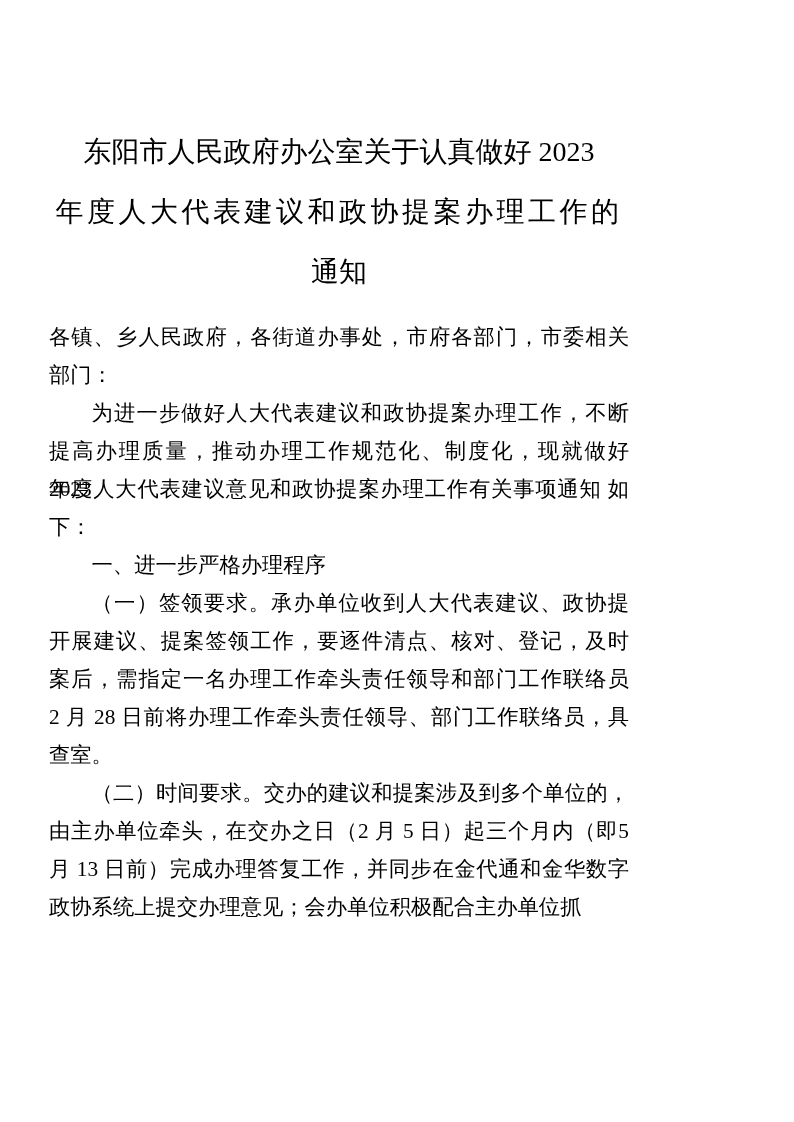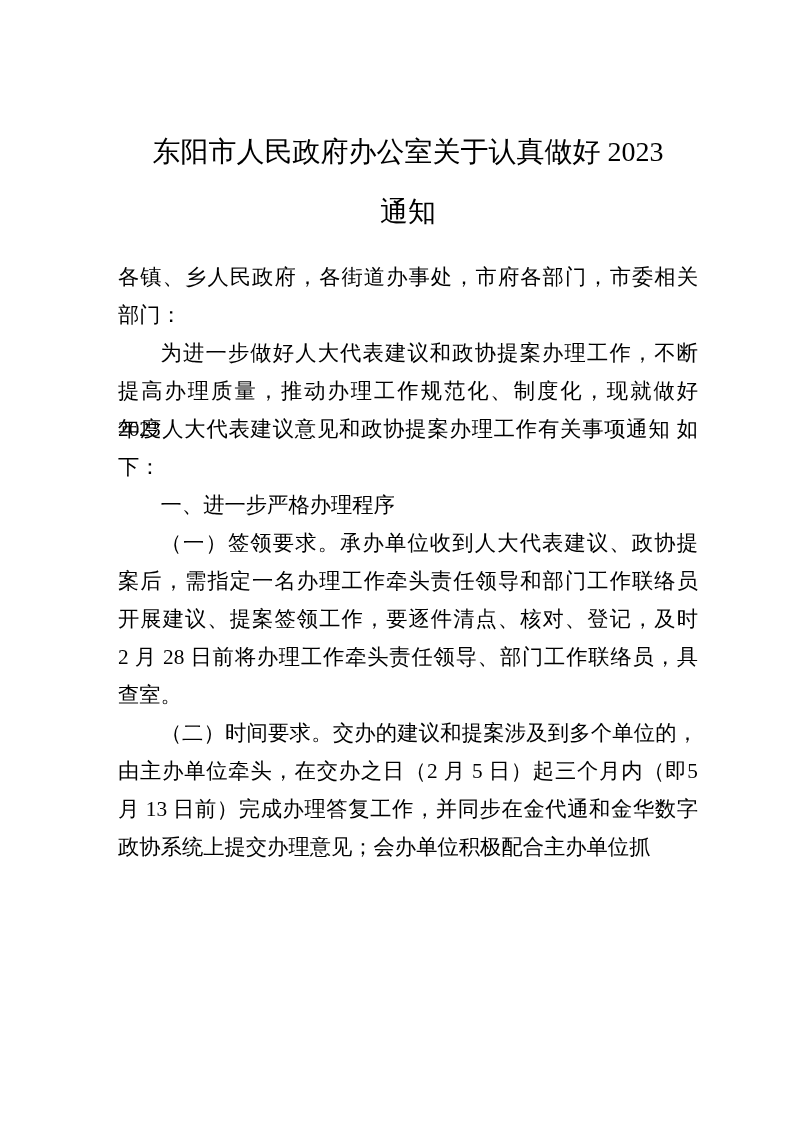--- a/index.html
+++ b/index.html
@@ -6,21 +6,21 @@
     margin: 0;
     padding: 0;
     background: #ffffff;
   }
   .page {
     position: relative;
     width: 794px;
     height: 1122px;
     background: #ffffff;
     box-sizing: border-box;
-    padding: 122px 96px 0 118px;
+    padding: 122px 96px 0 49px;
     overflow: hidden;
     color: #000000;
     font-family: "Liberation Serif", "DejaVu Serif", serif;
   }
   .title-block {
     width: 580px;
   }
   .title-line {
     font-size: 28px;
     line-height: 60px;
@@ -54,38 +54,39 @@
     font-weight: normal;
   }
 </style>
 </head>
 <body>
 
 <div class="page">
 
   <div class="title-block">
     <div class="title-line">东阳市人民政府办公室关于认真做好 2023</div>
+    <div class="title-line spread">年度人大代表建议和政协提案办理工作的</div>
     <div class="title-line">通知</div>
   </div>
 
   <div class="doc-body">
 
     <div class="ln j">各镇、乡人民政府，各街道办事处，市府各部门，市委相关</div>
     <div class="ln">部门：</div>
 
     <div class="ln j ind">为进一步做好人大代表建议和政协提案办理工作，不断</div>
     <div class="ln j">提高办理质量，推动办理工作规范化、制度化，现就做好 2023</div>
     <div class="ln j">年度人大代表建议意见和政协提案办理工作有关事项通知 如</div>
     <div class="ln">下：</div>
 
     <div class="ln ind heading">一、进一步严格办理程序</div>
 
     <div class="ln j ind">（一）签领要求。承办单位收到人大代表建议、政协提</div>
+    <div class="ln j">开展建议、提案签领工作，要逐件清点、核对、登记，及时</div>
     <div class="ln j">案后，需指定一名办理工作牵头责任领导和部门工作联络员</div>
-    <div class="ln j">开展建议、提案签领工作，要逐件清点、核对、登记，及时</div>
     <div class="ln j">2 月 28 日前将办理工作牵头责任领导、部门工作联络员，具</div>
     <div class="ln">查室。</div>
 
     <div class="ln j ind">（二）时间要求。交办的建议和提案涉及到多个单位的，</div>
     <div class="ln j">由主办单位牵头，在交办之日（2 月 5 日）起三个月内（即5</div>
     <div class="ln j">月 13 日前）完成办理答复工作，并同步在金代通和金华数字</div>
     <div class="ln">政协系统上提交办理意见；会办单位积极配合主办单位抓</div>
 
   </div>
 

